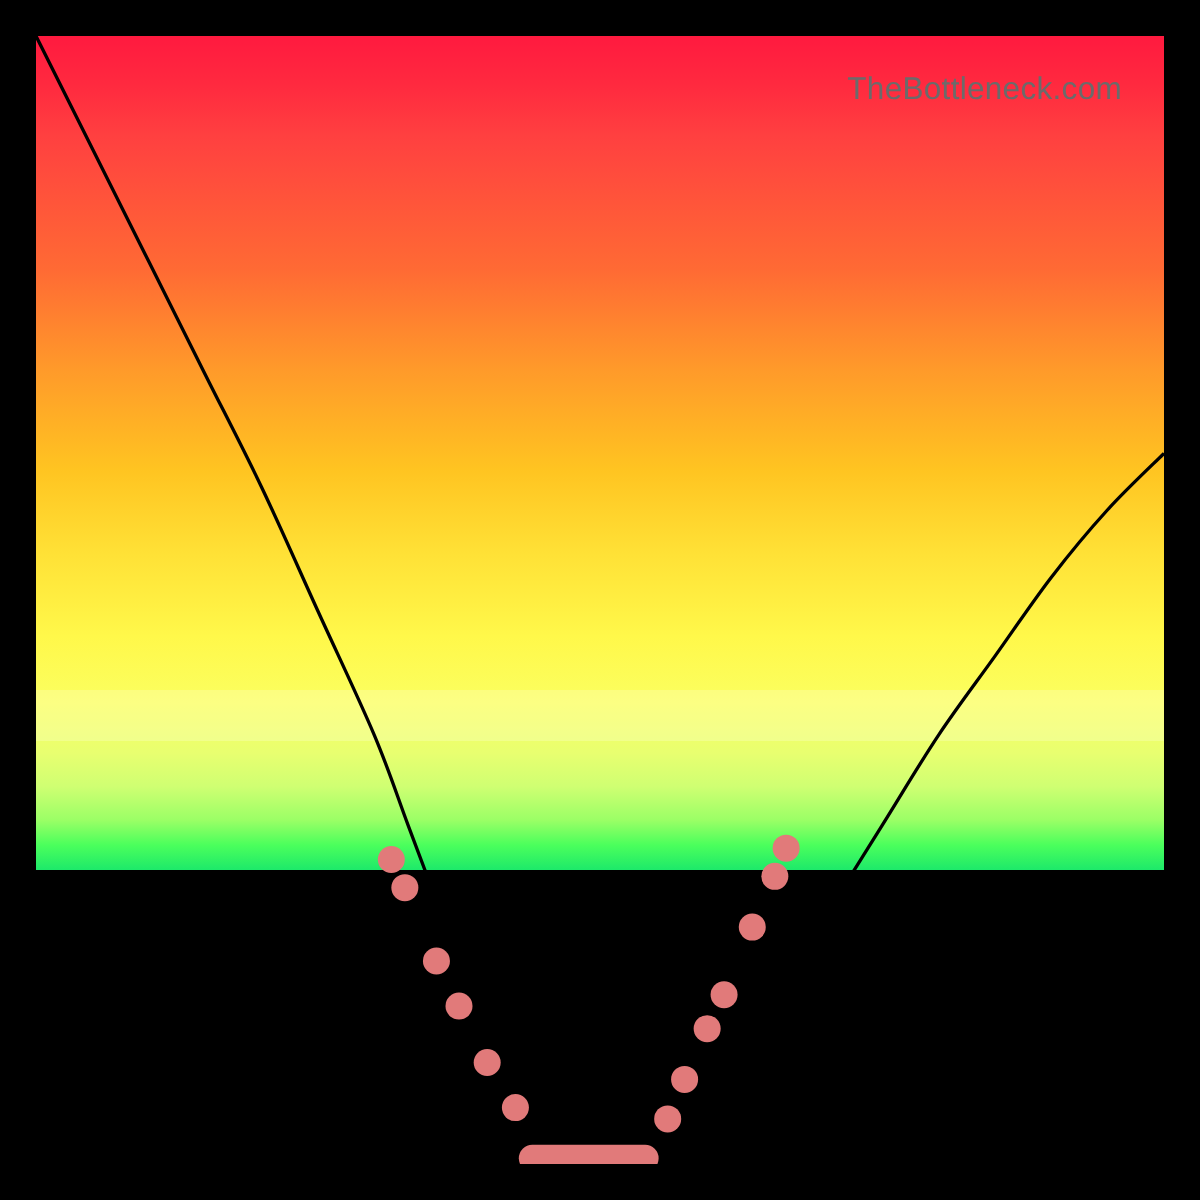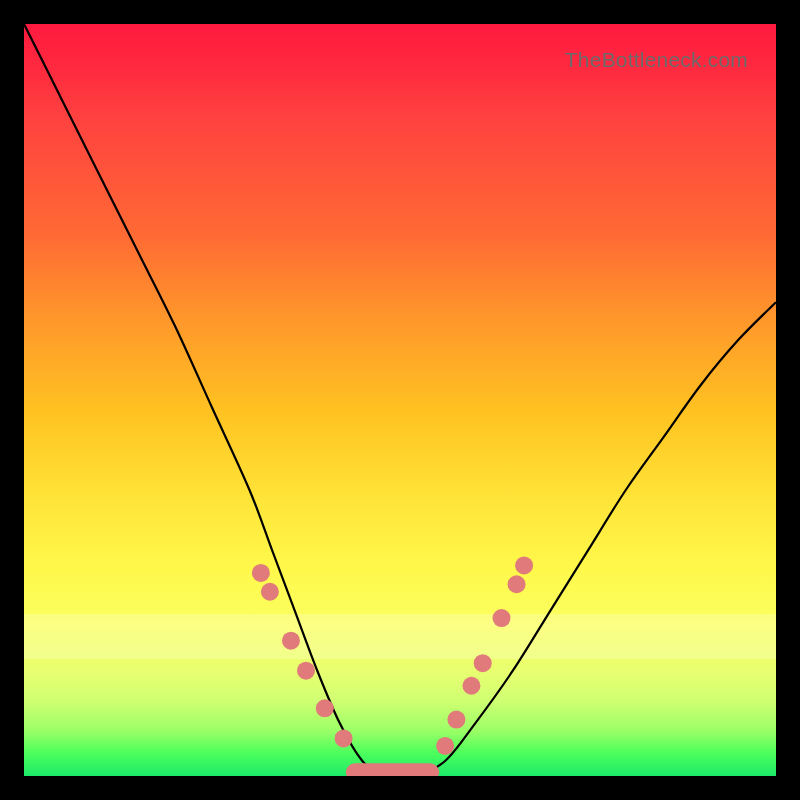--- a/index.html
+++ b/index.html
@@ -16,21 +16,21 @@
     top: 0; left: 0;
     width: 800px;
     height: 800px;
     background: #000;
   }
   .plot-area {
     position: absolute;
     top: 24px;
     left: 24px;
     width: 752px;
-    height: 752px;
+    height: 556px;
     
     background: linear-gradient(to bottom,
       #ff1a3f 0%,
       #ff2a3f 6%,
       #ff4040 12%,
       #ff6a34 28%,
       #ff9a2a 40%,
       #ffc421 52%,
       #ffe136 62%,
       #fff84a 72%,

